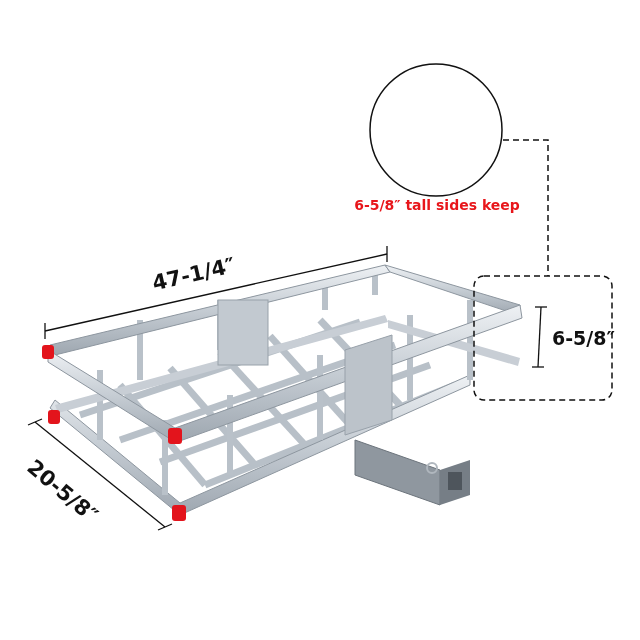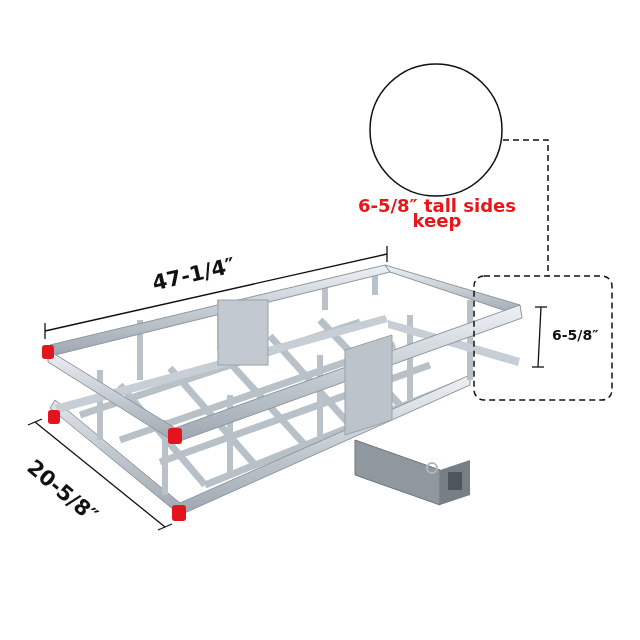--- a/index.html
+++ b/index.html
@@ -1,19 +1,19 @@
 <!DOCTYPE html>
 <html><head>
 <meta charset="utf-8">
 <style>
   html,body{margin:0;padding:0;background:#fff;}
   body{width:640px;height:640px;position:relative;overflow:hidden;font-family:"Liberation Sans",sans-serif;}
   .abs{position:absolute;}
   .dim{font-family:"DejaVu Sans",sans-serif;font-weight:bold;color:#111;white-space:nowrap;}
-  .callout{color:#e8161b;font-weight:bold;font-size:18px;text-align:center;line-height:15px;font-family:"DejaVu Sans",sans-serif;}
+  .callout{color:#e8161b;font-weight:bold;font-size:14px;text-align:center;line-height:15px;font-family:"DejaVu Sans",sans-serif;}
 </style>
 </head>
 <body>
 
 <svg class="abs" style="left:0;top:0" width="640" height="640" viewBox="0 0 640 640">
   <defs>
     <linearGradient id="al" x1="0" y1="0" x2="0" y2="1">
       <stop offset="0" stop-color="#eef1f4"></stop>
         <stop offset="0.5" stop-color="#c5ccd3"></stop>
         <stop offset="1" stop-color="#9ea7b0"></stop>
@@ -100,17 +100,17 @@
     <path d="M388 178 L455 150 L458 162 L392 192 Z" fill="url(#al)" stroke="#8d969f"></path>
     <rect x="400" y="88" width="8" height="70" fill="#bcc4cb"></rect>
     <path d="M435 120 L440 120 L430 180 L425 180 Z" fill="#bcc4cb"></path>
     <rect x="462" y="90" width="9" height="14" rx="2" fill="#e3141c"></rect>
     <rect x="450" y="148" width="9" height="14" rx="2" fill="#e3141c"></rect>
   </g>
 </svg>
 
 <div class="abs dim" style="left:150px;top:272px;font-size:21px;transform:rotate(-13deg);transform-origin:left top;">47-1/4″</div>
 <div class="abs dim" style="left:38px;top:455px;font-size:21px;transform:rotate(40deg);transform-origin:left top;">20-5/8″</div>
-<div class="abs dim" style="left:552px;top:327px;font-size:14px;">6-5/8″</div>
+<div class="abs dim" style="left:552px;top:327px;font-size:19px;">6-5/8″</div>
 
 <div class="abs callout" style="left:352px;top:198px;width:170px;">
   <div>6-5/8″  tall sides keep</div>
 </div>
 
 </body></html>

